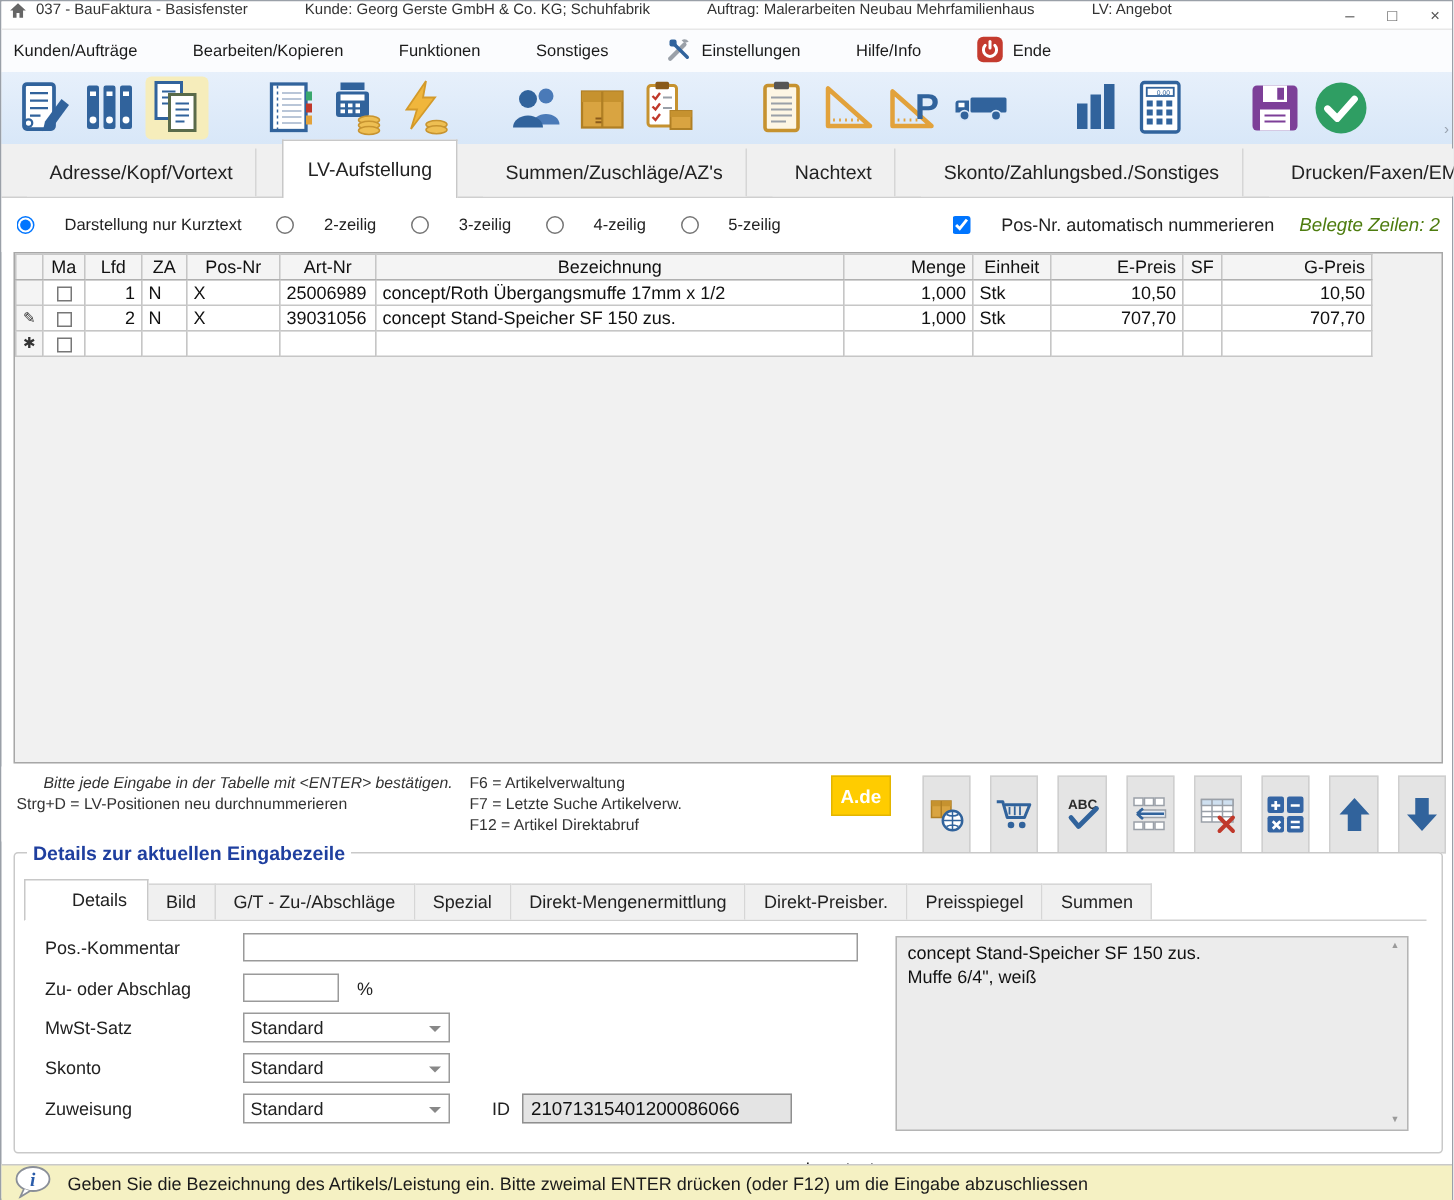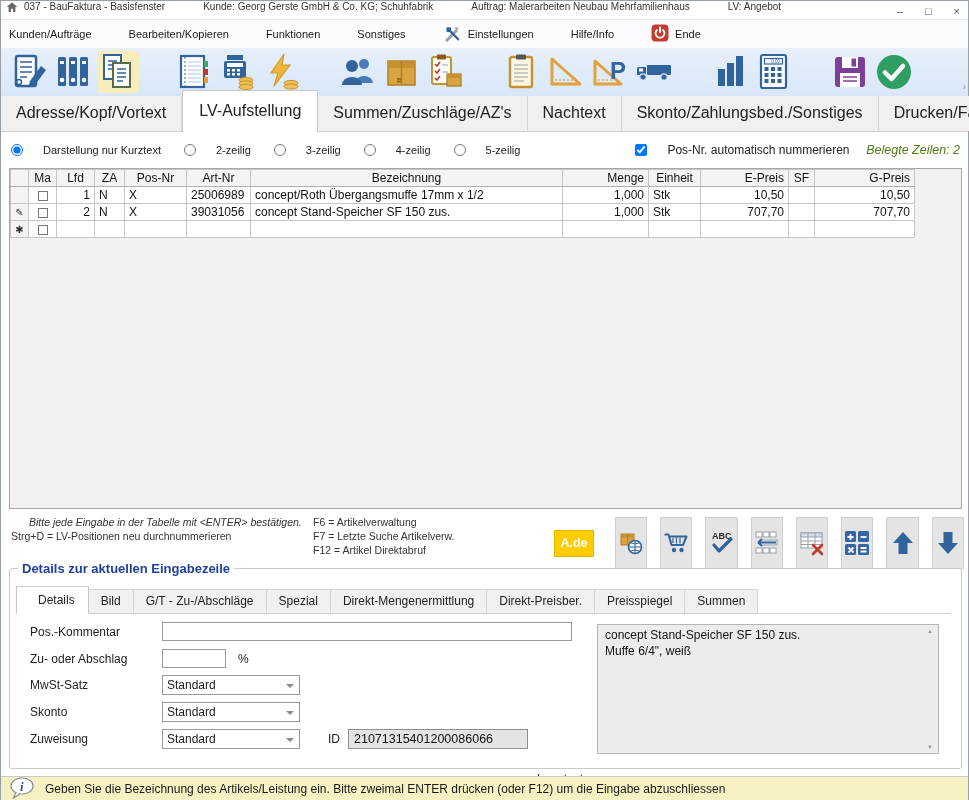--- a/index.html
+++ b/index.html
@@ -19,21 +19,21 @@
 
   
   .toolbar { position:absolute; top:47px; left:0; right:0; height:48px; background:linear-gradient(#e7f0fb,#d8e7f8); display:flex; align-items:center; padding-left:8px; }
   .tico { width:42px; height:42px; display:flex; align-items:center; justify-content:center; margin-right:2px; }
   .tico.hl { background:#f6edbb; border-radius:4px; }
   .tgap { width:32px; }
   .tb-chev { position:absolute; right:2px; bottom:4px; color:#9aa4b0; font-size:10px; }
 
   
   .tabbar1 { position:absolute; top:95px; left:0; right:0; height:36px; background:#f0f0f0; border-bottom:1px solid #cfcfcf; display:flex; align-items:flex-end; }
-  .tab1 { font-size:16px; color:#222; padding:8px 15px 9px 15px; background:#f0f0f0; border-right:1px solid #d6d6d6; cursor:default; white-space:nowrap; }
+  .tab1 { font-size:13px; color:#222; padding:8px 15px 9px 15px; background:#f0f0f0; border-right:1px solid #d6d6d6; cursor:default; white-space:nowrap;margin-left:17px; }
   .tab1.active { background:#fff; border:1px solid #c8c8c8; border-bottom:none; padding:11px 16px 12px 16px; margin-bottom:-1px; position:relative; z-index:2; }
   .tab1-chev { margin-left:auto; color:#888; font-size:11px; padding:0 6px 8px 0; }
 
   
   .optrow { position:absolute; top:131px; left:0; right:0; height:36px; background:#fff; display:flex; align-items:center; padding-left:10px; font-size:11px; color:#222; }
   .optrow label { display:flex; align-items:center; gap:20px; margin-right:23px; white-space:nowrap; }
   .optrow input { width:12px; height:12px; margin:0; }
   .optrow .chk { margin-left:92px; font-size:12px; }
   .belegte { position:absolute; right:8px; top:142px; color:#4d7c0f; font-style:italic; font-size:12.5px; }
 
@@ -47,31 +47,31 @@
   table.grid .num, table.grid th.num { text-align:right; }
   table.grid .cb { text-align:center; padding:0; }
   .cbx { display:inline-block; width:10px; height:10px; border:1px solid #777; background:#fff; vertical-align:middle; }
 
   
   .hintband { position:absolute; top:510px; left:0; right:0; height:50px; background:#fff; font-size:10.5px; color:#333; }
   .hintcol { position:absolute; top:4px; line-height:1.35; white-space:nowrap; }
   .hintcol.l { left:10px; }
   .hintcol.r { left:312px; }
   .hintcol .it { font-style:italic;margin-left:18px; }
-  .actions { position:absolute; top:6px; left:553px; right:4px; display:flex; align-items:center; gap:13px; }
+  .actions { position:absolute; top:6px; left:553px; right:4px; display:flex; gap:13px; }
   .abtn { width:34px; height:52px; background:#e4e4e4; border:1px solid #cfcfcf; display:flex; align-items:center; justify-content:center; cursor:pointer; }
   .ade { width:42px; height:27px; background:#ffcc00; border:1px solid #e3b500; color:#fff; font-weight:bold; font-size:12.5px; display:flex; align-items:center; justify-content:center; margin-right:8px; cursor:pointer; }
 
   
   fieldset.details { position:absolute; top:560px; left:8px; width:953px; height:208px; border:1px solid #c9c9c9; border-radius:3px; background:#fff; }
   fieldset.details legend { margin-left:8px; padding:0 4px; color:#1f3f9f; font-weight:bold; font-size:13px; }
   .tabbar2 { position:absolute; left:6px; top:14px; right:10px; display:flex; align-items:flex-end; border-bottom:1px solid #cfcfcf; height:24px; }
   .tab2 { font-size:12px; color:#222; padding:4px 12px 5px 12px; background:#f0f0f0; border-right:1px solid #d6d6d6; border-top:1px solid #d6d6d6; cursor:default; white-space:nowrap; }
   .tab2:first-child { border-left:1px solid #d6d6d6; }
-  .tab2.active { background:#fff; border:1px solid #c8c8c8; border-bottom:1px solid #fff; margin-bottom:-1px; position:relative; z-index:2; padding:6px 13px 6px 21px; }
+  .tab2.active { background:#fff; border:1px solid #c8c8c8; border-bottom:1px solid #fff; margin-bottom:-1px; position:relative; z-index:2; padding:6px 13px 6px 31px; }
   .frm { position:absolute; left:0; top:38px; right:0; bottom:0; font-size:12px; color:#222; }
   .frow { position:absolute; left:20px; display:flex; align-items:center; }
   .flabel { width:132px; }
   .tinput { height:19px; border:1px solid #9a9a9a; background:#fff; font:12px "Liberation Sans",sans-serif; padding:0 4px; }
   .ddl { width:138px; height:20px; border:1px solid #9a9a9a; background:#fff; display:flex; align-items:center; padding:0 4px; position:relative; cursor:pointer; }
   .ddl .car { position:absolute; right:5px; top:8px; width:0; height:0; border-left:4px solid transparent; border-right:4px solid transparent; border-top:4px solid #888; }
   .idlab { margin:0 8px 0 28px; }
   .idfield { width:180px; height:20px; background:#e4e4e4; border:1px solid #8f8f8f; display:flex; align-items:center; padding:0 5px; font-size:12.5px; color:#111; }
   .ltlab { position:absolute; left:527px; top:158px; }
   .langtext { position:absolute; left:587px; top:10px; width:342px; height:130px; background:#ececec; border:1px solid #b5b5b5; padding:3px 14px 3px 7px; font-size:12px; color:#111; white-space:pre-wrap; line-height:1.3; }

